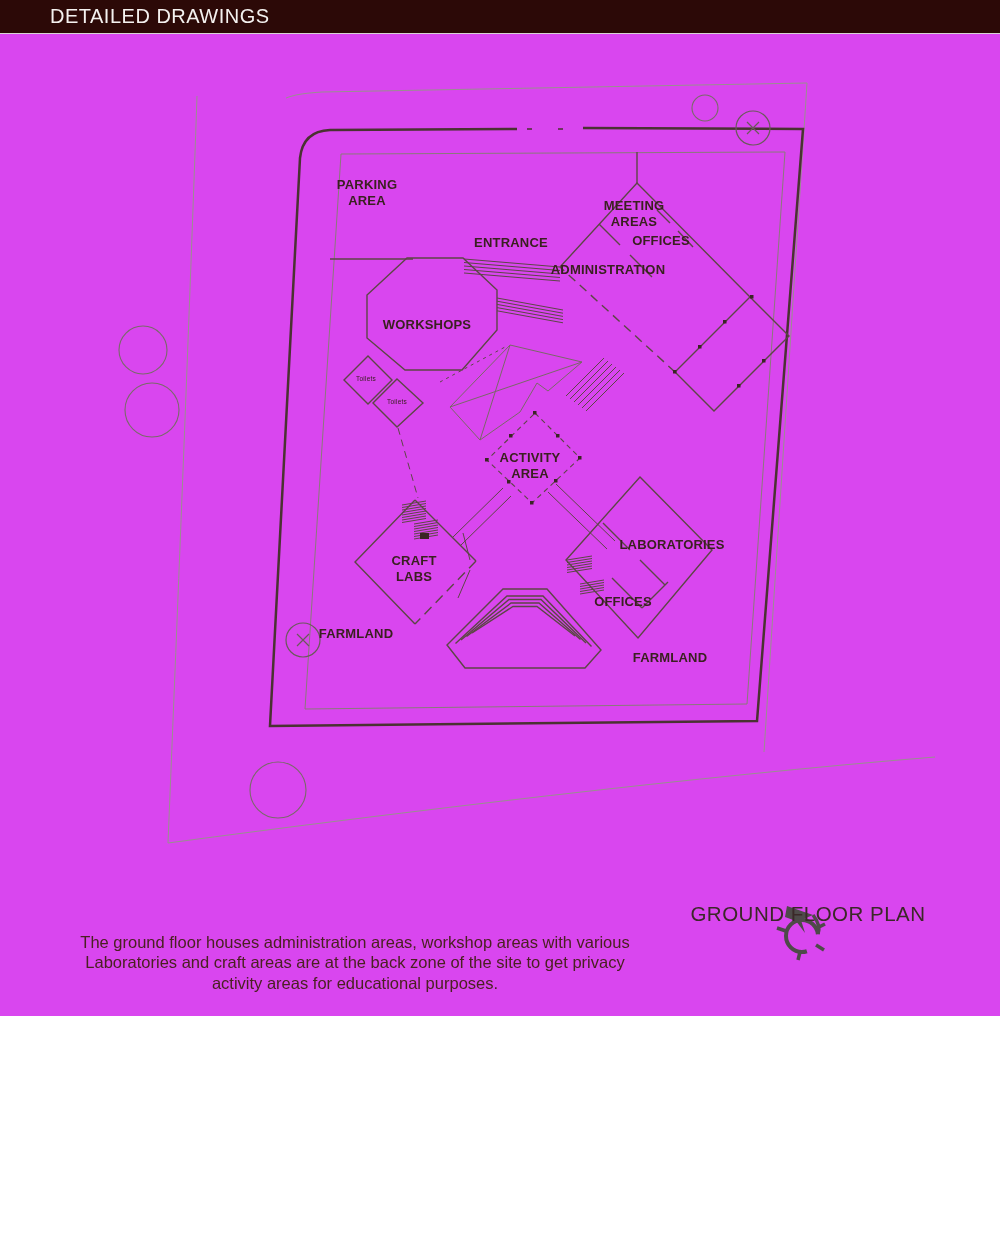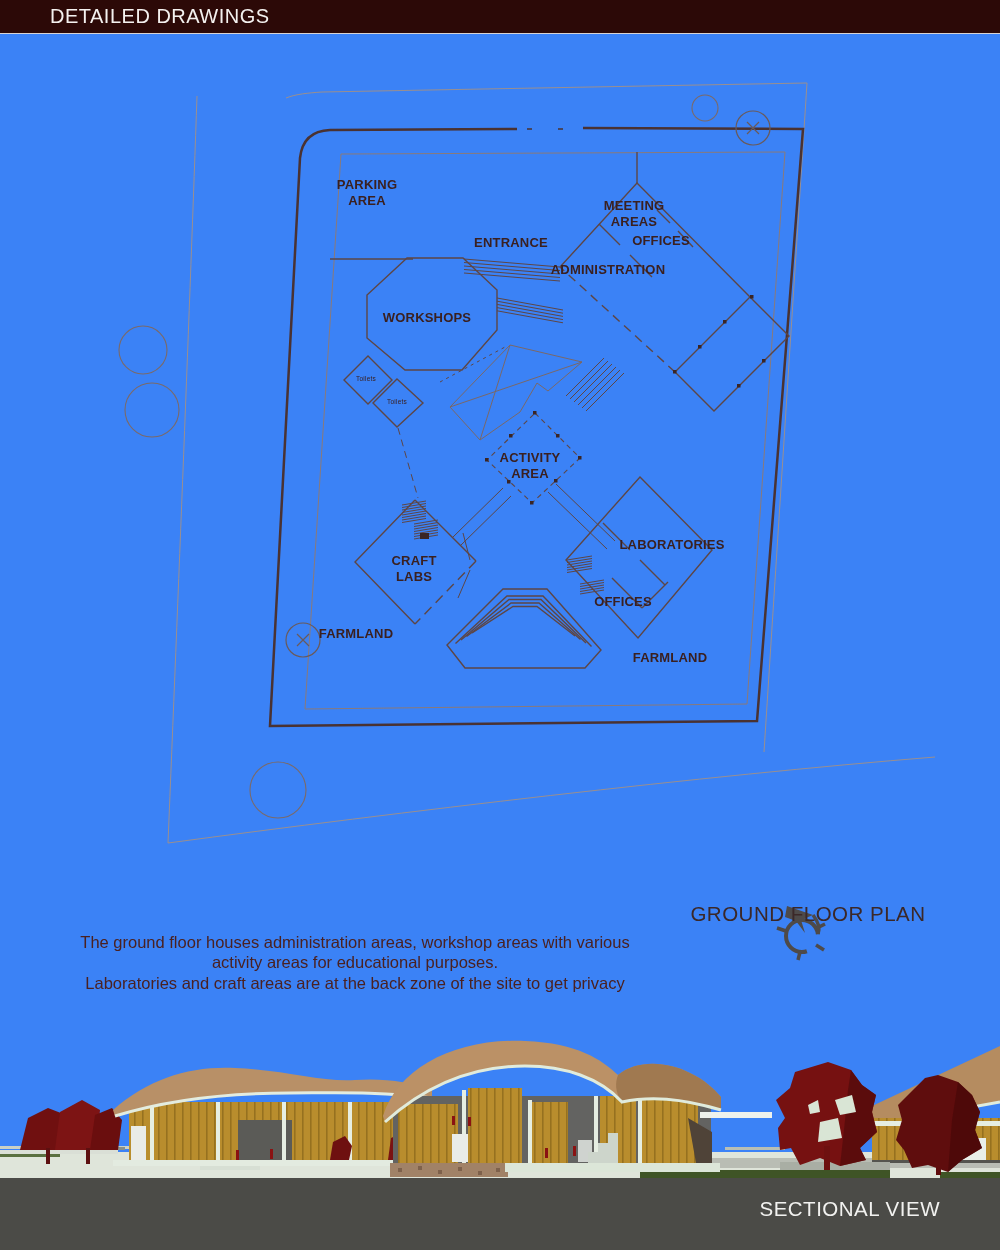--- a/index.html
+++ b/index.html
@@ -1,16 +1,16 @@
 <!DOCTYPE html>
 <html><head>
 <meta charset="utf-8">
 <style>
   html,body{margin:0;padding:0;background:#ffffff;}
-  #board{position:relative;width:1000px;height:1250px;background:#3b82f6;overflow:hidden;
+  #board{position:relative;width:1000px;height:1016px;background:#d946ef;overflow:hidden;
          font-family:"Liberation Sans", sans-serif;}
   .bar{position:absolute;left:0;width:1000px;background:#2c0907;}
   #header-bar{top:0;height:33px;border-bottom:1px solid #d8d4d4;}
   #header-title{position:absolute;left:50px;top:5px;font-size:20px;letter-spacing:.5px;color:#f4f1ef;}
   #gfx{position:absolute;left:0;top:0;width:1000px;height:1250px;}
   .plan-label{position:absolute;transform:translate(-50%,-50%);font-size:13px;font-weight:bold;
               color:#3a2020;text-align:center;white-space:pre-line;line-height:1.25;letter-spacing:.2px;}
   .plan-label.small{font-size:6.5px;font-weight:normal;}
   #description{position:absolute;left:52px;top:892px;width:606px;text-align:center;
                font-size:16.5px;line-height:1.24;color:#4a2121;margin-top:40px;}
@@ -268,35 +268,35 @@
   </div>
 
   <div>
     <div class="plan-label" style="left:367px;top:193px">PARKING
 AREA</div>
     <div class="plan-label" style="left:511px;top:243px">ENTRANCE</div>
     <div class="plan-label" style="left:634px;top:214px">MEETING
 AREAS</div>
     <div class="plan-label" style="left:661px;top:241px">OFFICES</div>
     <div class="plan-label" style="left:608px;top:270px">ADMINISTRATION</div>
-    <div class="plan-label" style="left:427px;top:318px">WORKSHOPS</div>
+    <div class="plan-label" style="left:427px;top:325px">WORKSHOPS</div>
     <div class="plan-label small" style="left:366px;top:379px">Toilets</div>
     <div class="plan-label small" style="left:397px;top:402px">Toilets</div>
     <div class="plan-label" style="left:530px;top:466px">ACTIVITY
 AREA</div>
     <div class="plan-label" style="left:672px;top:545px">LABORATORIES</div>
     <div class="plan-label" style="left:414px;top:569px">CRAFT
 LABS</div>
     <div class="plan-label" style="left:623px;top:602px">OFFICES</div>
     <div class="plan-label" style="left:356px;top:634px">FARMLAND</div>
     <div class="plan-label" style="left:670px;top:658px">FARMLAND</div>
   </div>
 
   <div id="description">
     <div>The ground floor houses administration areas, workshop areas with various</div>
+    <div>Laboratories and craft areas are at the back zone of the site to get privacy</div>
     <div>activity areas for educational purposes.</div>
-    <div>Laboratories and craft areas are at the back zone of the site to get privacy</div>
   </div>
 
   <div id="gfp-title">GROUND FLOOR PLAN</div>
   <div id="sv-title">SECTIONAL VIEW</div>
 
 </div>
 
 </body></html>

